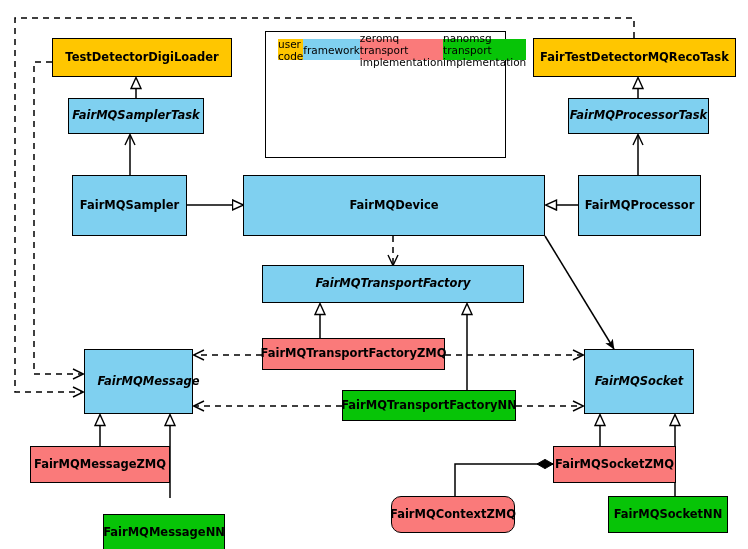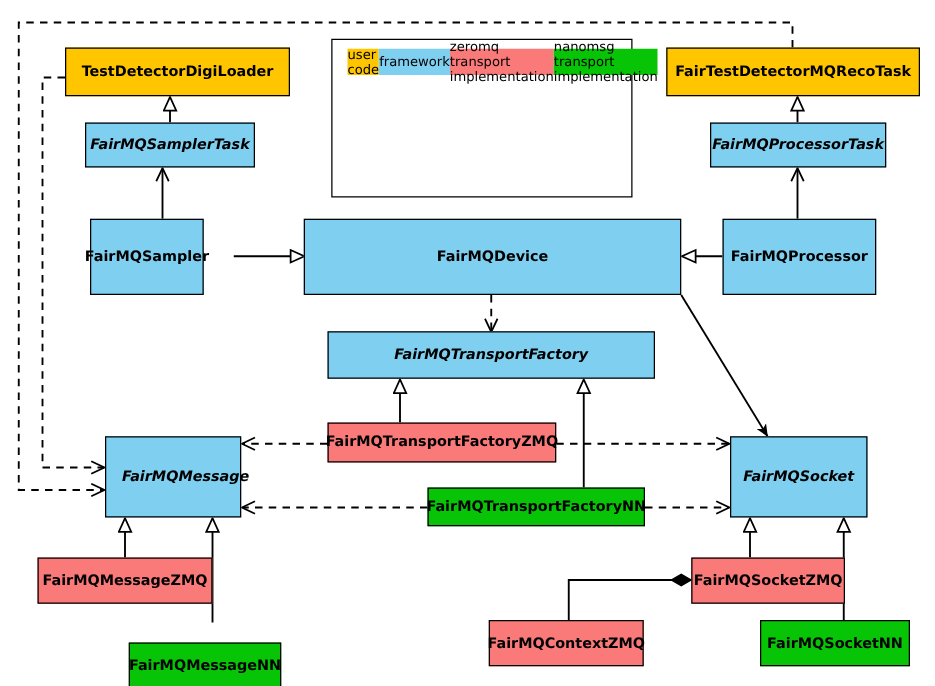--- a/index.html
+++ b/index.html
@@ -98,21 +98,21 @@
   </div>
 
   <div class="node c-fw abstract" style="left:68px;top:98px;width:136px;height:36px;">
     <span>FairMQSamplerTask</span>
   </div>
 
   <div class="node c-fw abstract" style="left:568px;top:98px;width:141px;height:36px;">
     <span>FairMQProcessorTask</span>
   </div>
 
-  <div class="node c-fw" style="left:72px;top:175px;width:91px;height:61px;">
+  <div class="node c-fw" style="left:72px;top:175px;width:115px;height:61px;">
     <span>FairMQSampler</span>
   </div>
 
   <div class="node c-fw" style="left:243px;top:175px;width:302px;height:61px;">
     <span>FairMQDevice</span>
   </div>
 
   <div class="node c-fw" style="left:578px;top:175px;width:123px;height:61px;">
     <span>FairMQProcessor</span>
   </div>
@@ -146,21 +146,21 @@
   </div>
 
   <div class="node c-zmq" style="left:553px;top:446px;width:123px;height:37px;">
     <span>FairMQSocketZMQ</span>
   </div>
 
   <div class="node c-nn" style="left:608px;top:496px;width:120px;height:37px;">
     <span>FairMQSocketNN</span>
   </div>
 
-  <div class="node c-zmq" style="left:391px;top:496px;width:124px;height:37px;">
+  <div class="node c-zmq" style="left:391px;top:496px;width:124px;height:37px;border-radius:10px;">
     <span>FairMQContextZMQ</span>
   </div>
 
   <div id="legend">
     <div class="legend-row c-user">
       <span>user code</span>
     </div>
     <div class="legend-row c-fw">
       <span>framework</span>
     </div>

